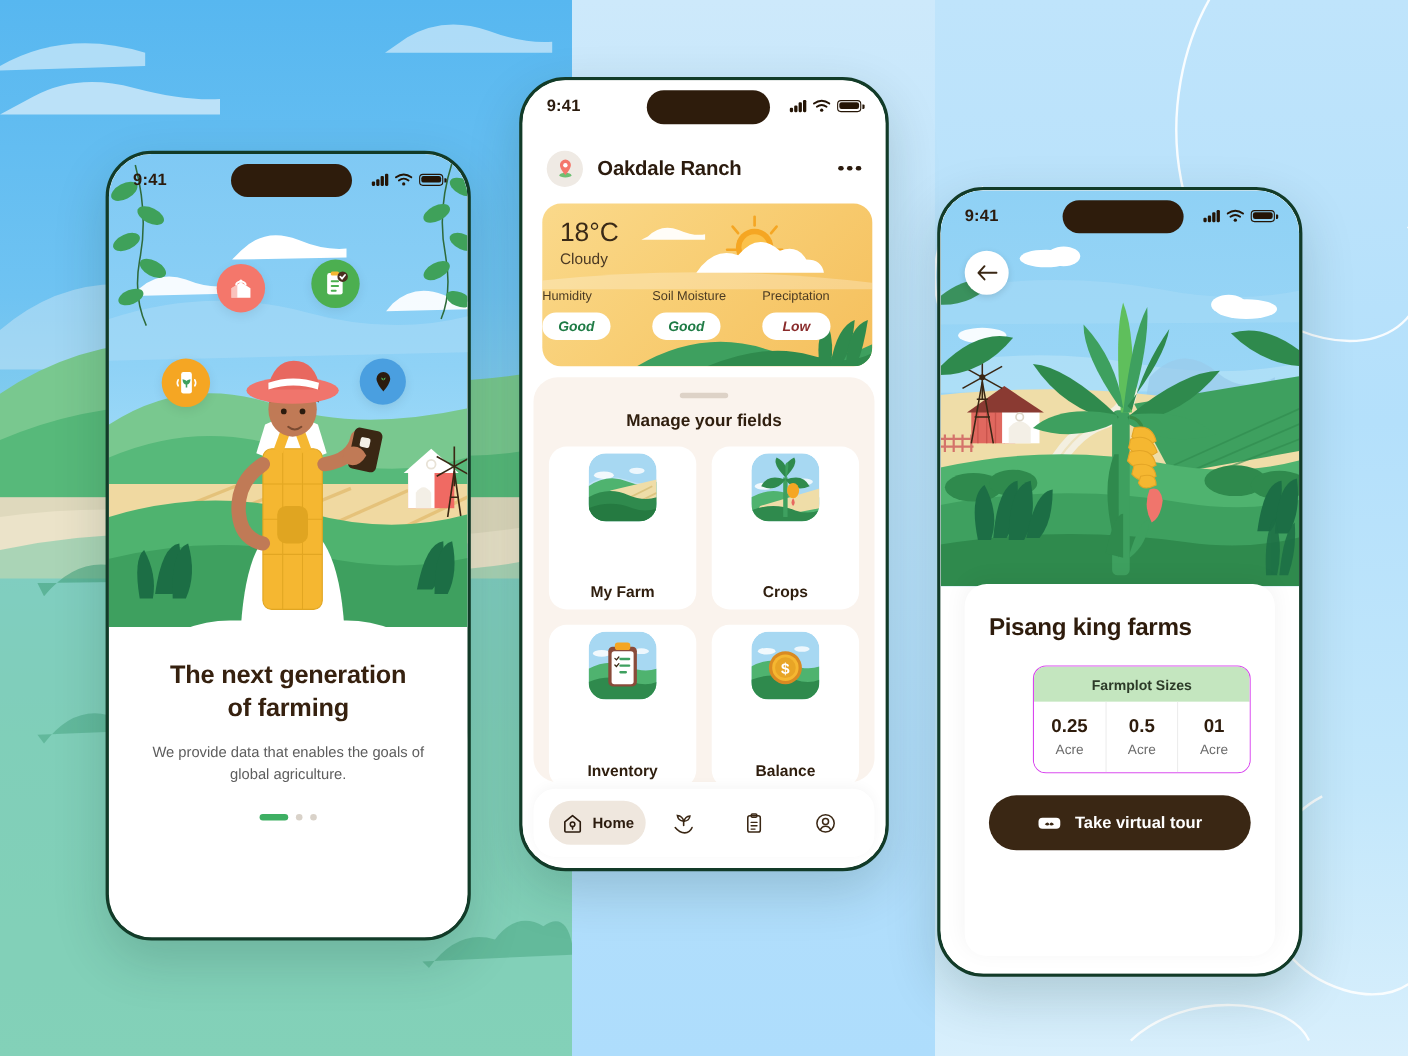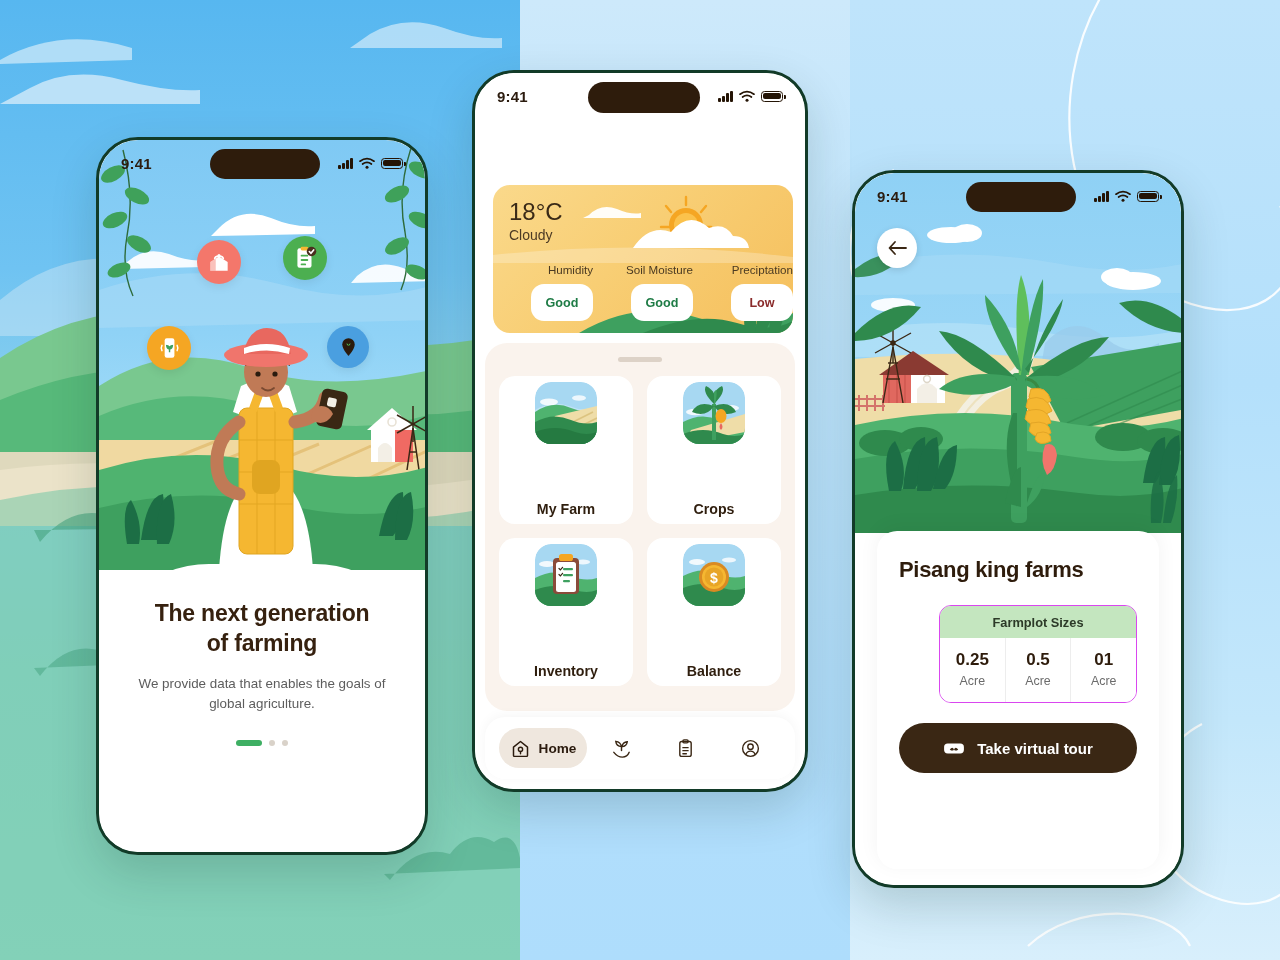--- a/index.html
+++ b/index.html
@@ -75,24 +75,24 @@
                display:flex; align-items:center; justify-content:center; flex:0 0 auto;}
   .p2-name { font-size:18.5px; font-weight:700; color:#2B1B0E; flex:1; letter-spacing:-.2px;}
   .p2-dots { display:flex; gap:3.5px; }
   .p2-dots i { width:4.6px; height:4.6px; border-radius:50%; background:#2B1B0E; display:block; }
 
   .weather { position:absolute; left:18px; top:112px; width:300px; height:148px; border-radius:17px;
              overflow:hidden; background:linear-gradient(135deg,#FAD98B 0%,#F8CE74 45%,#F5BF5C 100%); }
   .w-temp { position:absolute; left:16px; top:13px; font-size:24px; font-weight:400; color:#3A2A17; }
   .w-cond { position:absolute; left:16px; top:42px; font-size:14px; color:#4C3A24; }
   .w-metrics { position:absolute; left:0; right:0; top:78px; display:flex; z-index:6; }
-  .w-col { flex:1; display:flex; flex-direction:column; align-items:flex-end; gap:8px; }
+  .w-col { flex:1; display:flex; flex-direction:column; align-items:flex-start; gap:8px; }
   .w-lbl { font-size:11.6px; color:#4A3A22; }
-  .w-pill { min-width:62px; height:37px; border-radius:13px; background:#fff;
-            display:flex; align-items:center; justify-content:center; font-size:12.6px; font-weight:600; padding:0 12px;}
+  .w-pill { min-width:62px; height:25px; border-radius:13px; background:#fff;
+            display:flex; align-items:center; justify-content:center; font-size:12.6px; font-weight:600; padding:0 12px;font-style:italic;}
   .w-good { color:#1E7B45; } .w-low { color:#8A2B2B; }
 
   .sheet { position:absolute; left:10px; right:10px; top:270px; bottom:78px;
            background:#FAF3ED; border-radius:22px; padding-top:14px; }
   .grabber { width:44px; height:4.5px; border-radius:3px; background:#DDD2C7; margin:0 auto; }
   .sheet-title { margin-top:12px; text-align:center; font-size:15.6px; font-weight:700; color:#2F1E0E; }
   .tiles { margin-top:14px; padding:0 14px; display:grid; grid-template-columns:1fr 1fr; gap:14px; }
   .tile { background:#fff; border-radius:16px; height:148px; display:flex; flex-direction:column;
           align-items:center; justify-content:center; gap:12px; cursor:pointer; }
   .tile-ico { width:62px; height:62px; border-radius:16px; overflow:hidden; position:relative; }
@@ -365,20 +365,35 @@
             <path d="M3.6 7q4.4-3.2 8.8 0" stroke="#241405" stroke-width="1.7" fill="none" stroke-linecap="round"></path>
             <circle cx="8" cy="10.2" r="1.5" fill="#241405"></circle>
           </svg>
         <span class="battery">
             <i></i>
           </span>
       </span>
     </div>
     <div class="notch" style="left:113px; top:9px; width:112px; height:31px;"></div>
 
+    <div class="p2-head">
+      <span class="p2-avatar">
+        <svg width="20" height="20" viewBox="0 0 24 24">
+            <ellipse cx="12" cy="19.5" rx="6.5" ry="2.6" fill="#6FBF73"></ellipse>
+            <path d="M12 2.5a6 6 0 016 6c0 4.3-6 11-6 11S6 12.8 6 8.5a6 6 0 016-6z" fill="#F4776B"></path>
+            <circle cx="12" cy="8.6" r="2.4" fill="#fff"></circle>
+          </svg>
+      </span>
+      <span class="p2-name">Oakdale Ranch</span>
+      <span class="p2-dots">
+          <i></i>
+          <i></i>
+          <i></i>
+        </span>
+    </div>
 
     <div class="weather">
       <svg width="300" height="148" viewBox="0 0 300 148" style="position:absolute;inset:0;">
         <g fill="#FFFFFF">
           <path d="M96 30 q12 -12 28 -6 q14 6 24 4 l0 5 L90 33 Z" opacity=".95"></path>
           <circle cx="193" cy="40" r="17" fill="#F5A623"></circle>
           <circle cx="193" cy="40" r="12" fill="#FBC24C"></circle>
           <g stroke="#F5A623" stroke-width="2.4" stroke-linecap="round">
             <path d="M193 12 L193 20"></path>
               <path d="M173 21 L178 27"></path>
@@ -411,20 +426,21 @@
         </div>
         <div class="w-col">
           <div class="w-lbl">Preciptation</div>
           <div class="w-pill w-low">Low</div>
         </div>
       </div>
     </div>
 
     <div class="sheet">
       <div class="grabber"></div>
+      <div class="sheet-title">Manage your fields</div>
       <div class="tiles">
 
         <div class="tile">
           <span class="tile-ico">
             <svg width="62" height="62" viewBox="0 0 62 62">
                 <rect width="62" height="62" rx="16" fill="#A7D8F2"></rect>
                 <path d="M0 28 q16 -10 34 -4 q14 6 28 2 l0 36 L0 64 Z" fill="#C9E7F8" opacity=".7"></path>
                 <ellipse cx="14" cy="20" rx="9" ry="3.4" fill="#fff" opacity=".85"></ellipse>
                 <ellipse cx="44" cy="16" rx="7" ry="2.8" fill="#fff" opacity=".8"></ellipse>
                 <path d="M0 30 q18 -12 36 -4 q14 6 26 0 l0 36 L0 62 Z" fill="#4FB36F"></path>

